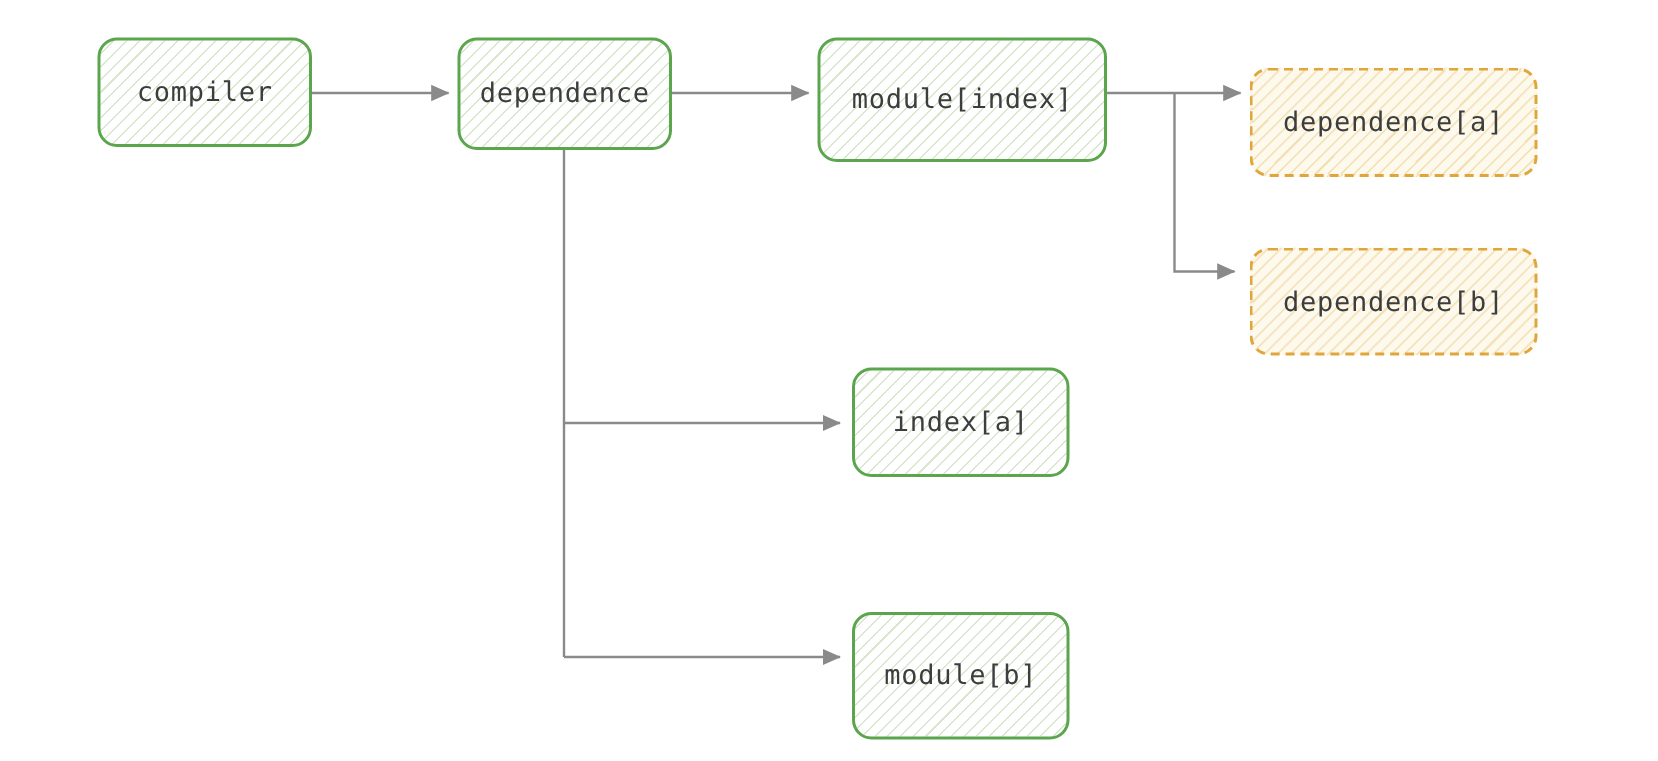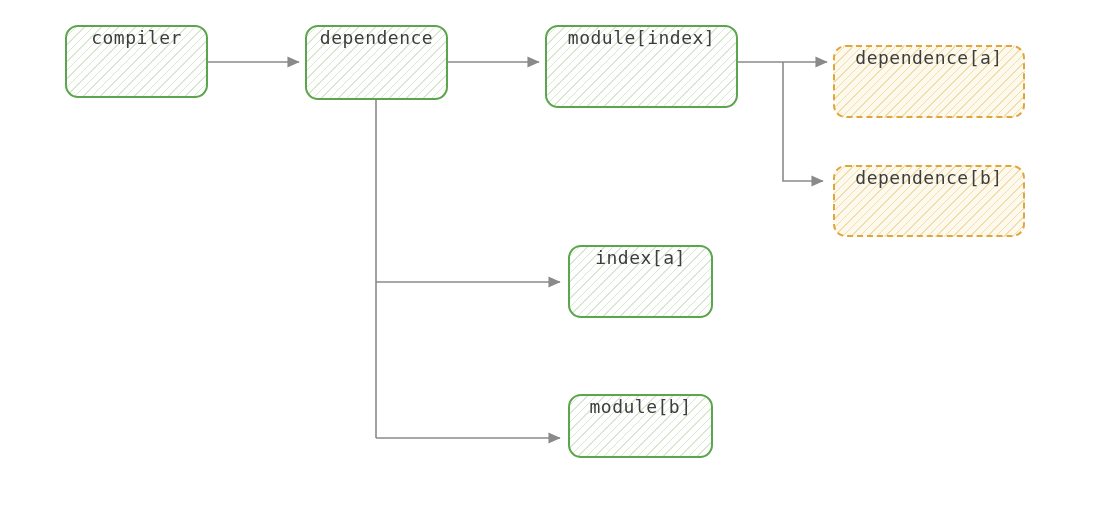--- a/index.html
+++ b/index.html
@@ -24,21 +24,21 @@
     position:absolute;left:0;top:0;width:1105px;height:507px;
     pointer-events:none;
   }
   .edge{
     stroke:var(--arrow-color);
     stroke-width:1.6;
     fill:none;
   }
   .node{
     position:absolute;
-    display:flex;justify-content:center;
+    display:flex;align-items:center;justify-content:center;
     border-radius:13px;
     font-size:18px;
     letter-spacing:0.5px;
     color:var(--text-color);
     box-sizing:border-box;
     white-space:nowrap;
   }
   .node.solid-green{
     border:2px solid var(--green-stroke);
     background:repeating-linear-gradient(135deg,
@@ -97,17 +97,17 @@
   </div>
 
   <div class="node dashed-yellow" style="left:833px;top:145px;width:192px;height:72px">
     <span>dependence[b]</span>
   </div>
 
   <div class="node solid-green" style="left:568px;top:245px;width:145px;height:73px">
     <span>index[a]</span>
   </div>
 
-  <div class="node solid-green" style="left:568px;top:394px;width:145px;height:64px">
+  <div class="node solid-green" style="left:568px;top:408px;width:145px;height:85px">
     <span>module[b]</span>
   </div>
 
 </div>
 
 </body></html>

